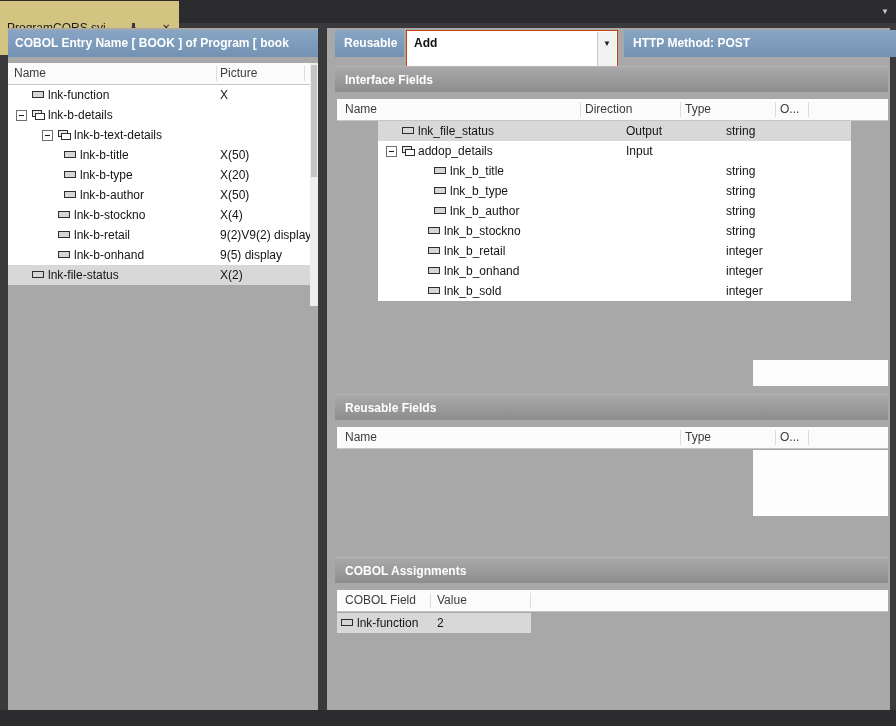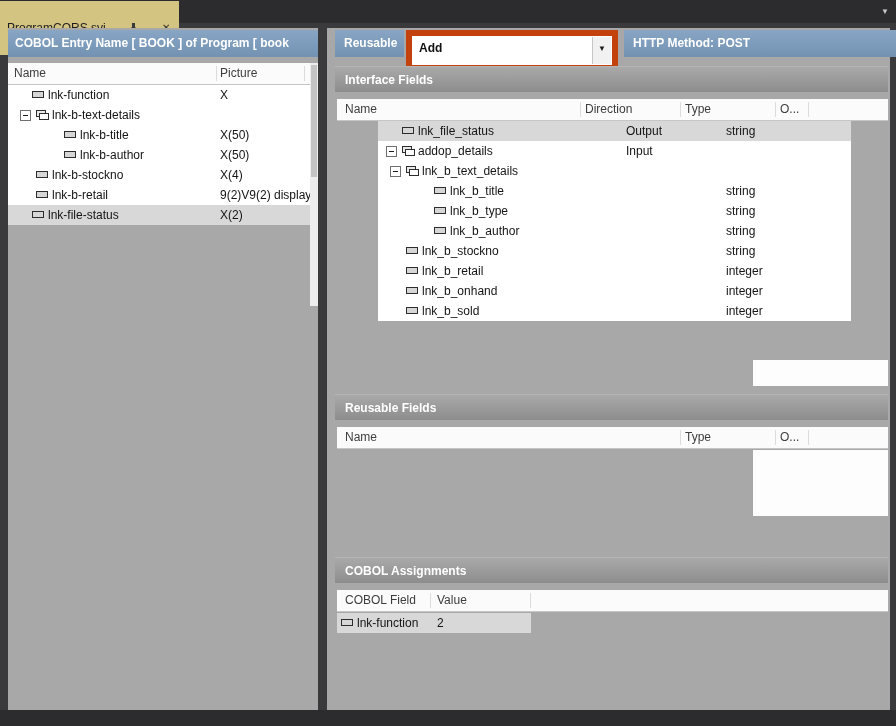--- a/index.html
+++ b/index.html
@@ -26,39 +26,39 @@
   .hcell{position:absolute;top:0;line-height:21px;white-space:nowrap;}
   .vsep{position:absolute;top:3px;bottom:3px;width:1px;background:#dcdcdc;}
 
   .lgrid{position:absolute;left:0;top:35px;width:302px;background:#fbfbfb;}
   .lp-scroll{position:absolute;left:302px;top:35px;width:8px;height:243px;background:#ededed;}
   .lp-thumb{position:absolute;left:1px;top:2px;width:6px;height:112px;background:#c4c4c4;}
 
   .trow{position:relative;display:flex;align-items:center;height:20px;background:#fff;font-size:12px;color:#141414;white-space:nowrap;}
   .trow.sel{background:#d8d8d8;}
   .lvl1{padding-left:8px;}
-  .lvl2{padding-left:12px;}
+  .lvl2{padding-left:34px;}
   .lvl3{padding-left:40px;}
   .sp{flex:0 0 16px;}
   .exp{flex:0 0 16px;position:relative;height:11px;}
   .exp::before{content:"";position:absolute;left:0;top:0;width:9px;height:9px;border:1px solid #6f6f6f;background:#fff;}
   .exp::after{content:"";position:absolute;left:3px;top:5px;width:5px;height:1px;background:#1a1a1a;}
   .ico-field{flex:0 0 16px;position:relative;height:8px;}
   .ico-field::before{content:"";position:absolute;left:0;top:0;width:10px;height:5px;border:1px solid #2d2d2d;background:#d6d6d6;}
   .ico-struct{flex:0 0 16px;position:relative;height:11px;}
   .ico-struct::before{content:"";position:absolute;left:0;top:0;width:8px;height:5px;border:1px solid #2d2d2d;background:#e9e9e9;}
   .ico-struct::after{content:"";position:absolute;left:3px;top:3px;width:8px;height:5px;border:1px solid #2d2d2d;background:#fff;}
   .cpic{position:absolute;left:212px;line-height:20px;}
   .cdir{position:absolute;left:248px;line-height:20px;}
   .ctyp{position:absolute;left:348px;line-height:20px;}
   .cval{position:absolute;left:100px;line-height:20px;}
 
   
   .op-label{position:absolute;left:8px;top:2px;width:69px;height:27px;line-height:27px;padding-left:9px;}
-  .combo{position:absolute;left:79px;top:2px;width:212px;height:41px;background:#fff;border:6px solid #c2410c;box-sizing:border-box;}
+  .combo{position:absolute;left:79px;top:2px;width:212px;height:41px;background:#fff;border:1px solid #c2410c;box-sizing:border-box;}
   .combo-text{position:absolute;left:7px;top:0;line-height:25px;font-size:12px;font-weight:bold;color:#101010;}
   .combo-btn{position:absolute;right:1px;top:1px;bottom:1px;width:18px;background:#f1f1f1;border-left:1px solid #c6c6c6;text-align:center;line-height:23px;font-size:8px;color:#1c1c1c;}
   .http-label{position:absolute;left:297px;top:2px;width:304px;height:27px;line-height:27px;padding-left:9px;}
 
   
   .sec-hdr{position:absolute;left:8px;width:553px;height:26px;line-height:26px;background:linear-gradient(#a9a9a9,#8d8d8d);border-top:1px solid #b5b5b5;color:#fff;font-weight:bold;font-size:12px;padding-left:10px;box-sizing:border-box;}
   .if-hdr{top:38px;}
   .ru-hdr{top:366px;}
   .ca-hdr{top:529px;}
   .if-grid-header{position:absolute;left:10px;top:71px;width:551px;}
@@ -100,48 +100,65 @@
         <span class="hcell" style="left:212px">Picture</span>
         <span class="vsep" style="left:296px"></span>
       </div>
 
       <div class="trow lvl1">
         <span class="sp"></span>
           <span class="ico-field"></span>
         <span>lnk-function</span>
         <span class="cpic">X</span>
       </div>
+      <div class="trow lvl1">
+        <span class="exp"></span>
+          <span class="ico-struct"></span>
+        <span>lnk-b-details</span>
+      </div>
       <div class="trow lvl2">
         <span class="exp"></span>
           <span class="ico-struct"></span>
         <span>lnk-b-text-details</span>
       </div>
       <div class="trow lvl3">
         <span class="sp"></span>
           <span class="ico-field"></span>
         <span>lnk-b-title</span>
         <span class="cpic">X(50)</span>
       </div>
       <div class="trow lvl3">
         <span class="sp"></span>
           <span class="ico-field"></span>
+        <span>lnk-b-type</span>
+        <span class="cpic">X(20)</span>
+      </div>
+      <div class="trow lvl3">
+        <span class="sp"></span>
+          <span class="ico-field"></span>
         <span>lnk-b-author</span>
         <span class="cpic">X(50)</span>
       </div>
       <div class="trow lvl2">
         <span class="sp"></span>
           <span class="ico-field"></span>
         <span>lnk-b-stockno</span>
         <span class="cpic">X(4)</span>
       </div>
       <div class="trow lvl2">
         <span class="sp"></span>
           <span class="ico-field"></span>
         <span>lnk-b-retail</span>
         <span class="cpic">9(2)V9(2) display</span>
+      </div>
+      <div class="trow lvl2">
+        <span class="sp"></span>
+          <span class="ico-field"></span>
+        <span>lnk-b-onhand</span>
+        <span class="cpic">9(5) display</span>
       </div>
       <div class="trow lvl1 sel">
         <span class="sp"></span>
           <span class="ico-field"></span>
         <span>lnk-file-status</span>
         <span class="cpic">X(2)</span>
       </div>
     </div>
 
     <div class="lp-scroll">
@@ -176,25 +193,20 @@
         <span>lnk_file_status</span>
         <span class="cdir">Output</span>
         <span class="ctyp">string</span>
       </div>
       <div class="trow lvl1">
         <span class="exp"></span>
           <span class="ico-struct"></span>
         <span>addop_details</span>
         <span class="cdir">Input</span>
       </div>
-      <div class="trow lvl2">
-        <span class="exp"></span>
-          <span class="ico-struct"></span>
-        <span>lnk_b_text_details</span>
-      </div>
       <div class="trow lvl3">
         <span class="sp"></span>
           <span class="ico-field"></span>
         <span>lnk_b_title</span>
         <span class="ctyp">string</span>
       </div>
       <div class="trow lvl3">
         <span class="sp"></span>
           <span class="ico-field"></span>
         <span>lnk_b_type</span>

